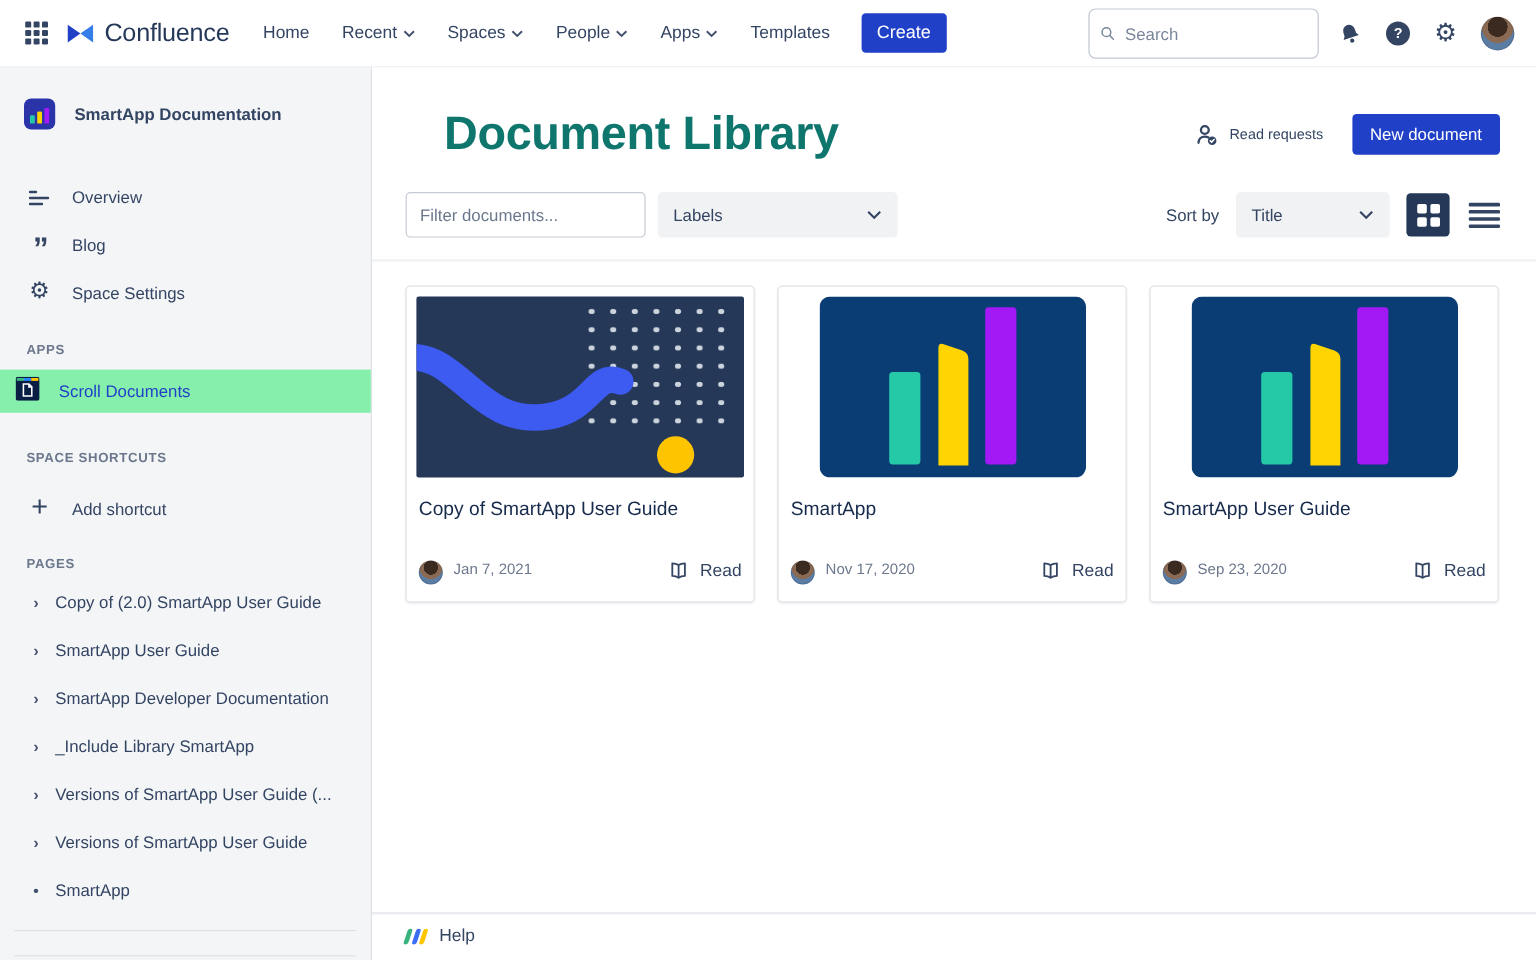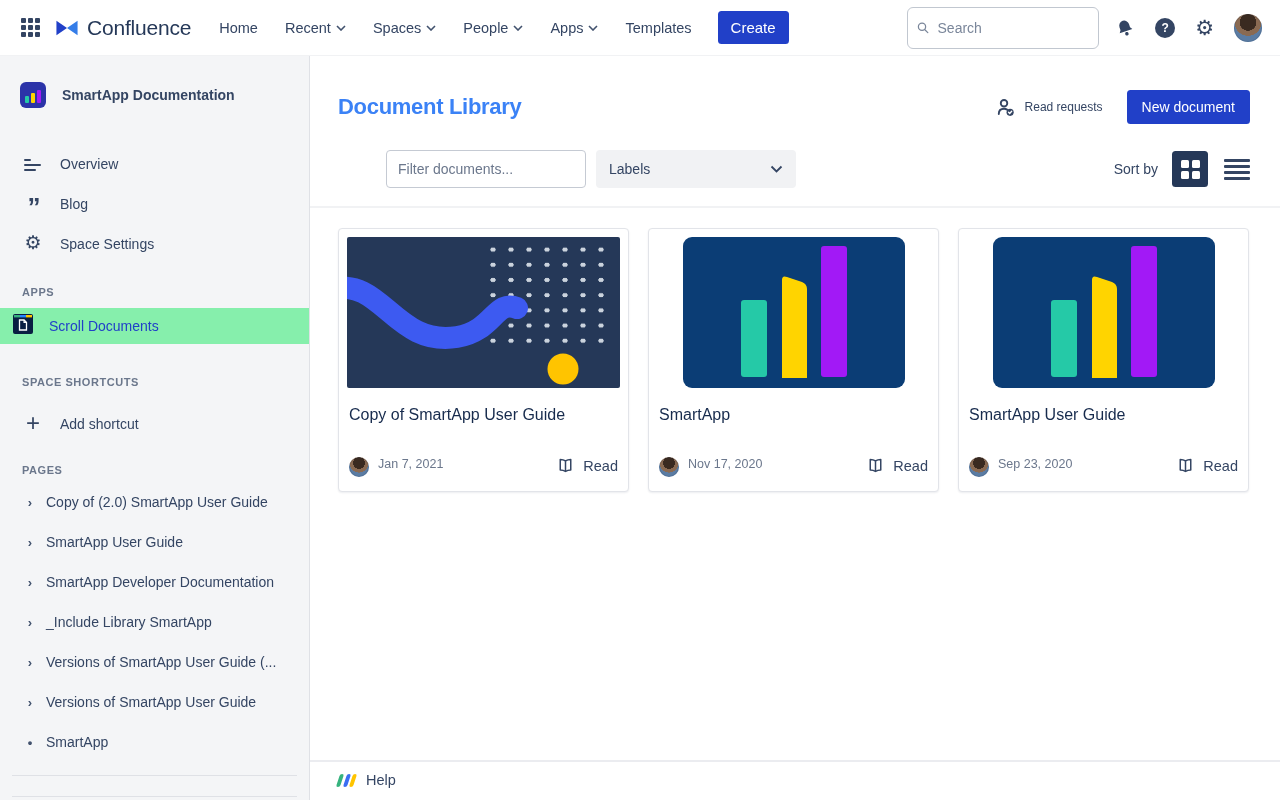--- a/index.html
+++ b/index.html
@@ -64,29 +64,29 @@
   .page-row { height:40px; display:flex; align-items:center; padding-left:25px; gap:11px;
     font-size:14px; color:#344563; cursor:pointer; }
   .page-marker { width:10px; color:#42526E; font-weight:700; font-size:13px; text-align:center; }
   .side-divider { border-top:1px solid #DFE1E6; margin:13px 12px 0; }
   .side-bottom { margin-top:auto; }
   .side-divider.edge { margin-bottom:3px; }
 
   
   .main { flex:1; display:flex; flex-direction:column; background:#fff; }
   .main-head { display:flex; justify-content:space-between; align-items:center; padding:34px 30px 0 28px; }
-  .page-title { font-size:22px; font-weight:600; color:#3b82f6; letter-spacing:-0.3px; }
+  .page-title { font-size:39px; font-weight:600; color:#0f766e; letter-spacing:-0.3px;margin-left:32px; }
   .head-actions { display:flex; align-items:center; gap:24px; }
   .read-requests { display:flex; align-items:center; gap:9px; font-size:12px; color:#344563; cursor:pointer; }
   .btn-primary { background:#2140C8; color:#fff; border:none; border-radius:3.5px;
     font-size:14px; font-weight:500; padding:9px 15px; cursor:pointer; font-family:inherit; }
 
   .filter-row { display:flex; align-items:center; padding:26px 30px 0 28px; }
   .filter-input { width:200px; height:38px; border:1.5px solid #C5CAD3; border-radius:4px;
-    padding:0 11px; font-size:14px; color:#344563; font-family:inherit; outline:none;margin-left:48px; }
+    padding:0 11px; font-size:14px; color:#344563; font-family:inherit; outline:none; }
   .filter-input::placeholder { color:#6B778C; }
   .dropdown { height:38px; background:#F1F2F4; border-radius:4px; display:flex; align-items:center;
     justify-content:space-between; padding:0 13px; font-size:14px; color:#344563; cursor:pointer; }
   .labels-dd { width:200px; margin-left:10px; }
   .sort-wrap { margin-left:auto; display:flex; align-items:center; gap:14px; }
   .sort-label { font-size:14px; color:#344563; }
   .sort-dd { width:128px; }
   .view-grid-btn { width:36px; height:36px; background:#253858; border-radius:3.5px; border:none;
     display:grid; grid-template-columns:8px 8px; grid-template-rows:8px 8px; gap:3px;
     align-content:center; justify-content:center; cursor:pointer; }
@@ -301,20 +301,26 @@
     <div class="filter-row">
       <input class="filter-input" placeholder="Filter documents..." style="">
       <div class="dropdown labels-dd">
         <span>Labels</span>
         <svg width="13" height="8" viewBox="0 0 13 8">
             <polyline points="1.5,1.5 6.5,6.5 11.5,1.5" fill="none" stroke="#344563" stroke-width="1.8"></polyline>
           </svg>
       </div>
       <div class="sort-wrap">
         <span class="sort-label">Sort by</span>
+        <div class="dropdown sort-dd">
+          <span>Title</span>
+          <svg width="13" height="8" viewBox="0 0 13 8">
+              <polyline points="1.5,1.5 6.5,6.5 11.5,1.5" fill="none" stroke="#344563" stroke-width="1.8"></polyline>
+            </svg>
+        </div>
         <button class="view-grid-btn">
           <span></span>
             <span></span>
             <span></span>
             <span></span>
         </button>
         <button class="view-list-btn">
           <span></span>
             <span></span>
             <span></span>

